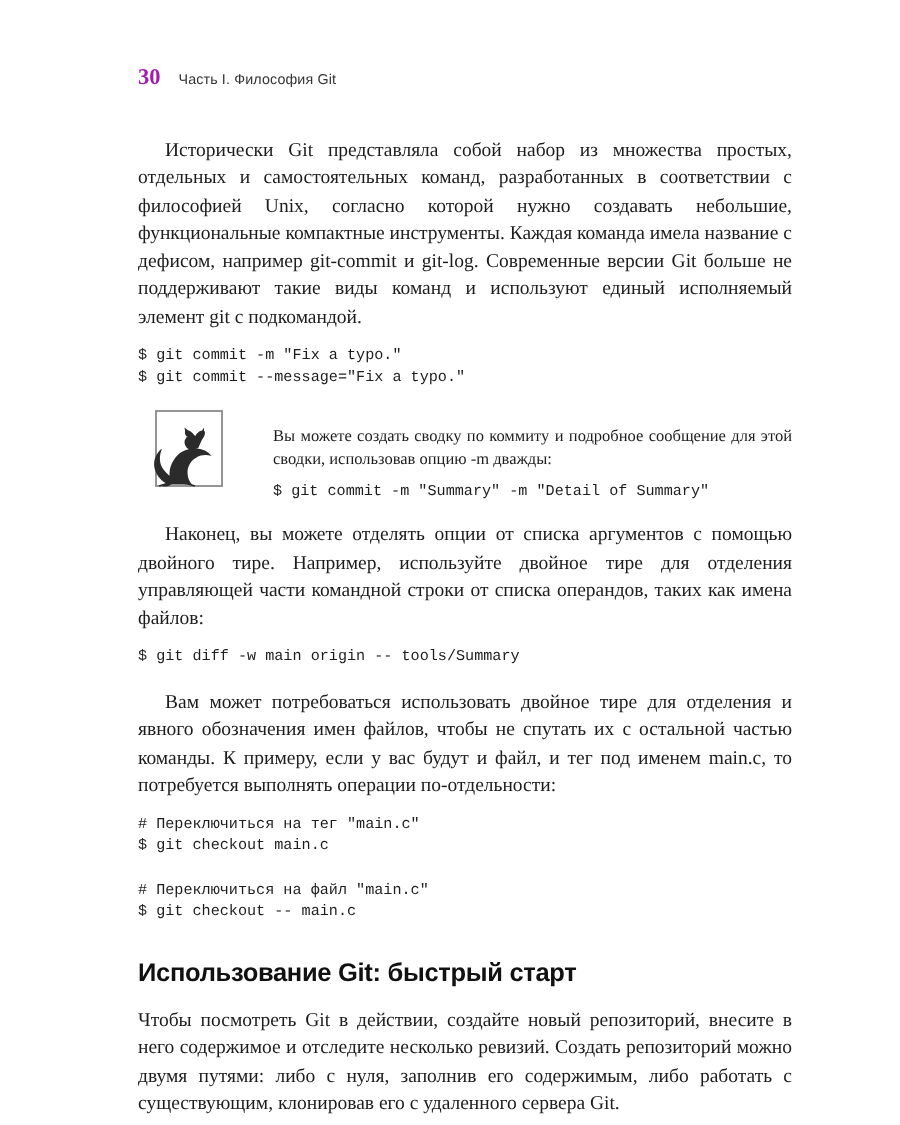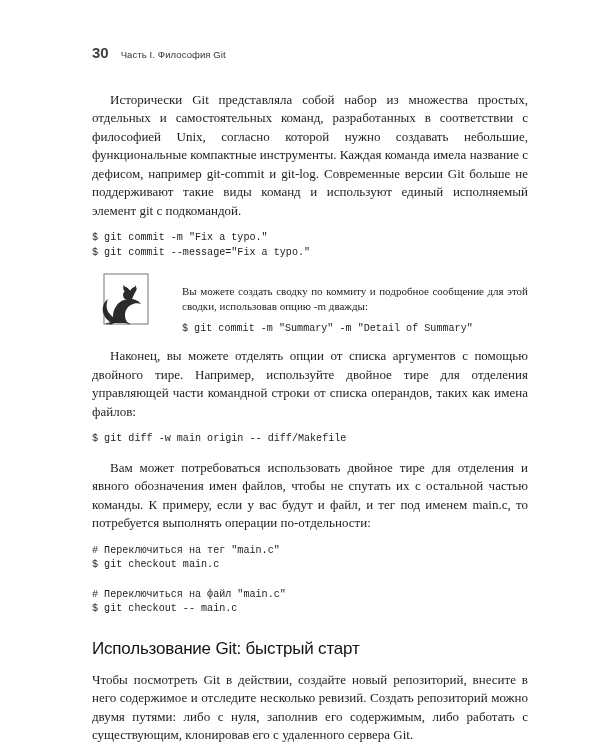--- a/index.html
+++ b/index.html
@@ -23,24 +23,24 @@
     position: relative;
   }
   .header {
     display: flex;
     align-items: baseline;
     gap: 12px;
     margin-bottom: 30px;
     padding-left: 24px;
   }
   .page-number {
-    font-family: Liberation Sans, sans-serif;
+    font-family: Liberation Serif, serif;
     font-weight: bold;
     font-size: 15px;
-    color: #404040;
+    color: #a21caf;
   }
   .header-title {
     font-family: Liberation Sans, sans-serif;
     font-size: 9.5px;
     color: #333;
     letter-spacing: 0.1px;
   }
   .body {
     padding-left: 24px;
     padding-right: 4px;
@@ -89,21 +89,21 @@
     color: #1d1d1d;
   }
   .note-body pre {
     font-family: "Liberation Mono", monospace;
     font-size: 10.1px;
     margin: 0;
     color: #1d1d1d;
   }
   h2.section {
     font-family: "Liberation Sans", sans-serif;
-    font-weight: normal;
+    font-weight: bold;
     font-size: 17px;
     color: #111;
     margin: 22px 0 12px 0;
     letter-spacing: -0.2px;
   }
 </style>
 </head>
 <body>
 
 <div class="page">
@@ -139,21 +139,21 @@
         </svg>
       </div>
       <div class="note-body">
         <p>Вы можете создать сводку по коммиту и подробное сообщение для этой сводки, использовав опцию -m дважды:</p>
         <pre>$ git commit -m "Summary" -m "Detail of Summary"</pre>
       </div>
     </div>
 
     <p class="para">Наконец, вы можете отделять опции от списка аргументов с помощью двойного тире. Например, используйте двойное тире для отделения управляющей части командной строки от списка операндов, таких как имена файлов:</p>
 
-    <pre class="code">$ git diff -w main origin -- diff/Makefile</pre>
+    <pre class="code">$ git diff -w main origin -- tools/Summary</pre>
 
     <p class="para">Вам может потребоваться использовать двойное тире для отделения и явного обозначения имен файлов, чтобы не спутать их с остальной частью команды. К примеру, если у вас будут и файл, и тег под именем main.c, то потребуется выполнять операции по-отдельности:</p>
 
     <pre class="code"># Переключиться на тег "main.c"
 $ git checkout main.c
 
 # Переключиться на файл "main.c"
 $ git checkout -- main.c</pre>
 
     <h2 class="section">Использование Git: быстрый старт</h2>

